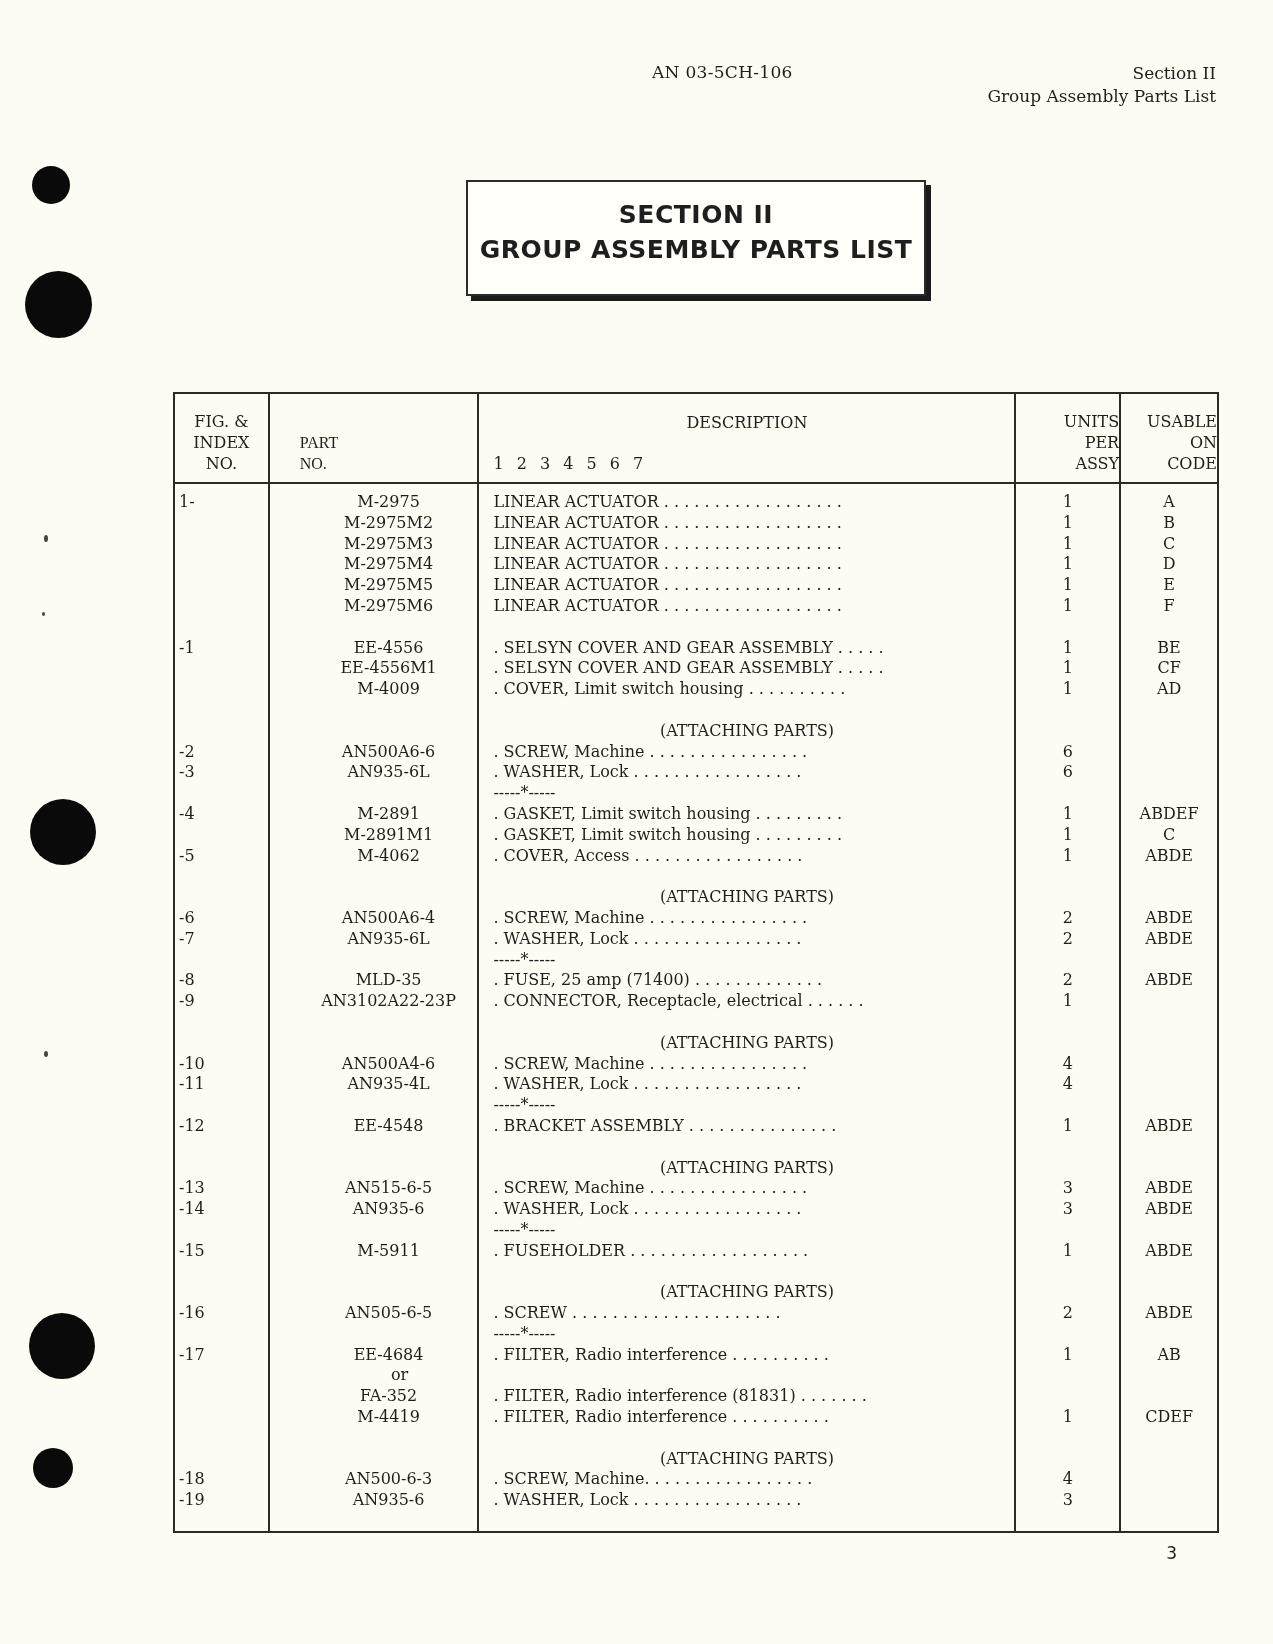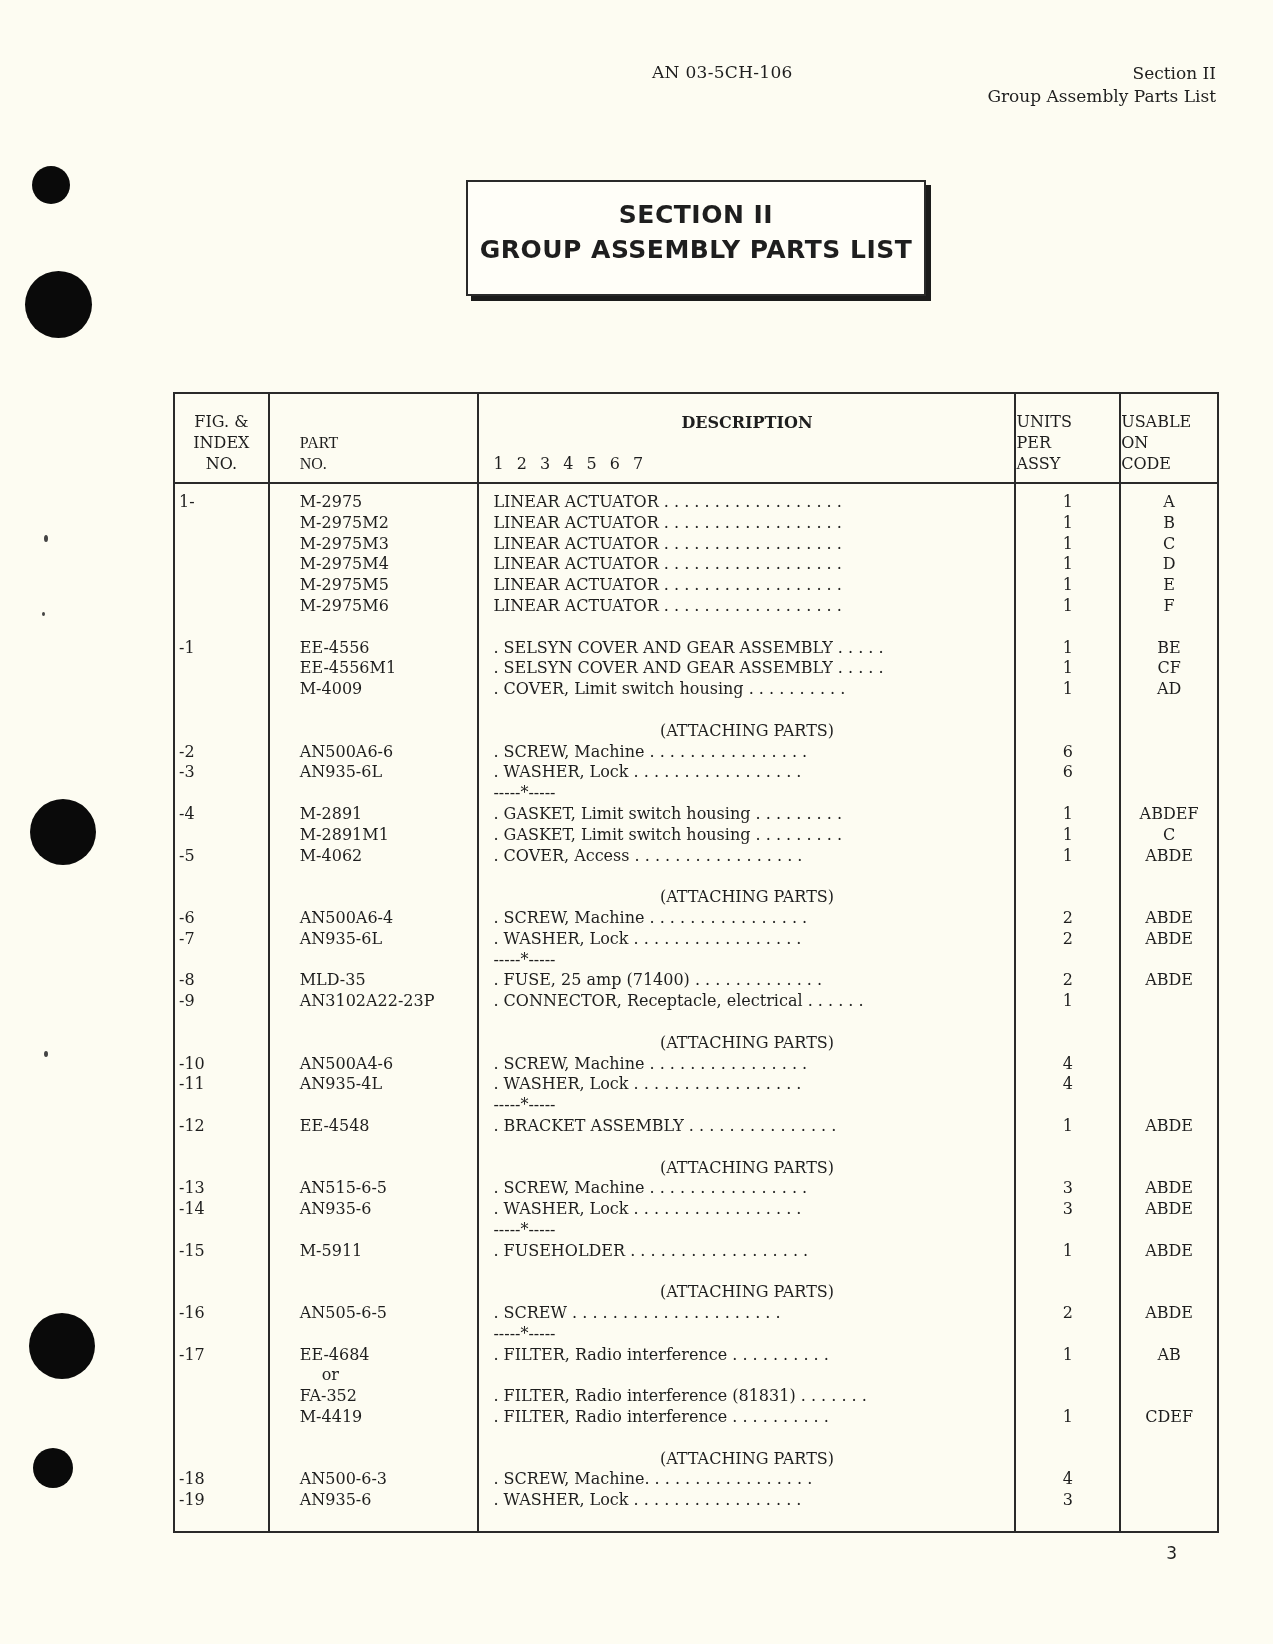--- a/index.html
+++ b/index.html
@@ -21,28 +21,28 @@
   table.parts th, table.parts td { border-left:2px solid #2a2a2a; border-right:2px solid #2a2a2a; padding:0; vertical-align:top; }
   table.parts thead th { border-bottom:2px solid #2a2a2a; font-weight:normal; height:80px; vertical-align:bottom; padding-bottom:8px; line-height:21px; }
   .c-idx { width:95px; }
   .c-part { width:210px; }
   .c-desc { width:538px; }
   .c-units { width:105px; }
   .c-code { width:98px; }
   .th-idx { text-align:center;border-radius:21px; }
   .th-part { text-align:left; padding-left:30px !important;font-family:Liberation Serif, serif; }
   .th-desc { position:relative; }
-  .th-desc .dlabel { position:absolute; left:0; right:0; top:18px; text-align:center;font-weight:bold; }
+  .th-desc .dlabel { position:absolute; left:0; right:0; top:18px; text-align:center; }
   .th-desc .cols { text-align:left; padding-left:14px; letter-spacing:4px; }
-  .th-units, .th-code { text-align:left; }
+  .th-units, .th-code { text-align:right; }
   tbody td { height:20.8px; line-height:20.8px; white-space:nowrap; }
   tbody tr.first td { padding-top:8px; }
   tbody tr.last td { padding-bottom:20px; }
   td.idx { padding-left:4px !important; }
-  td.part { padding-left:30px !important; }
+  td.part { padding-left:30px !important;text-align:center; }
   td.part.or { padding-left:52px !important; }
   td.desc { padding-left:14px !important; overflow:hidden; }
   td.desc.center { text-align:center; padding-left:0 !important;margin-left:20px; }
   td.units, td.code { text-align:center; }
   .page-num { right:96px; top:1543px; font-family:"DejaVu Sans", "Liberation Sans", sans-serif; font-size:17px; }
 </style>
 </head>
 <body>
 
 <div class="abs hdr-doc">AN 03-5CH-106</div>

